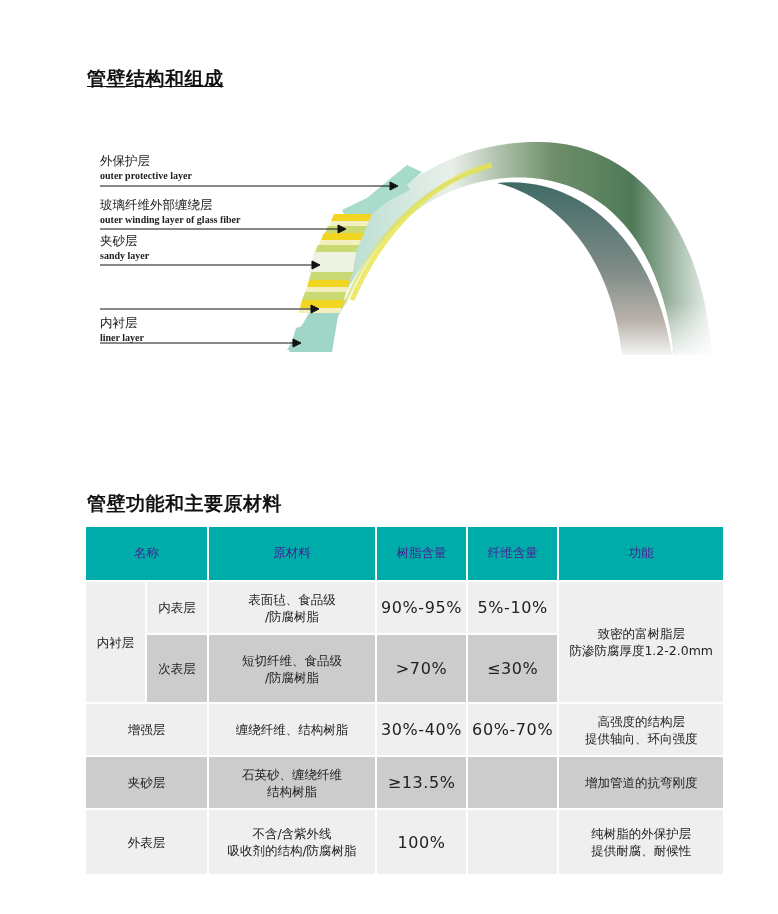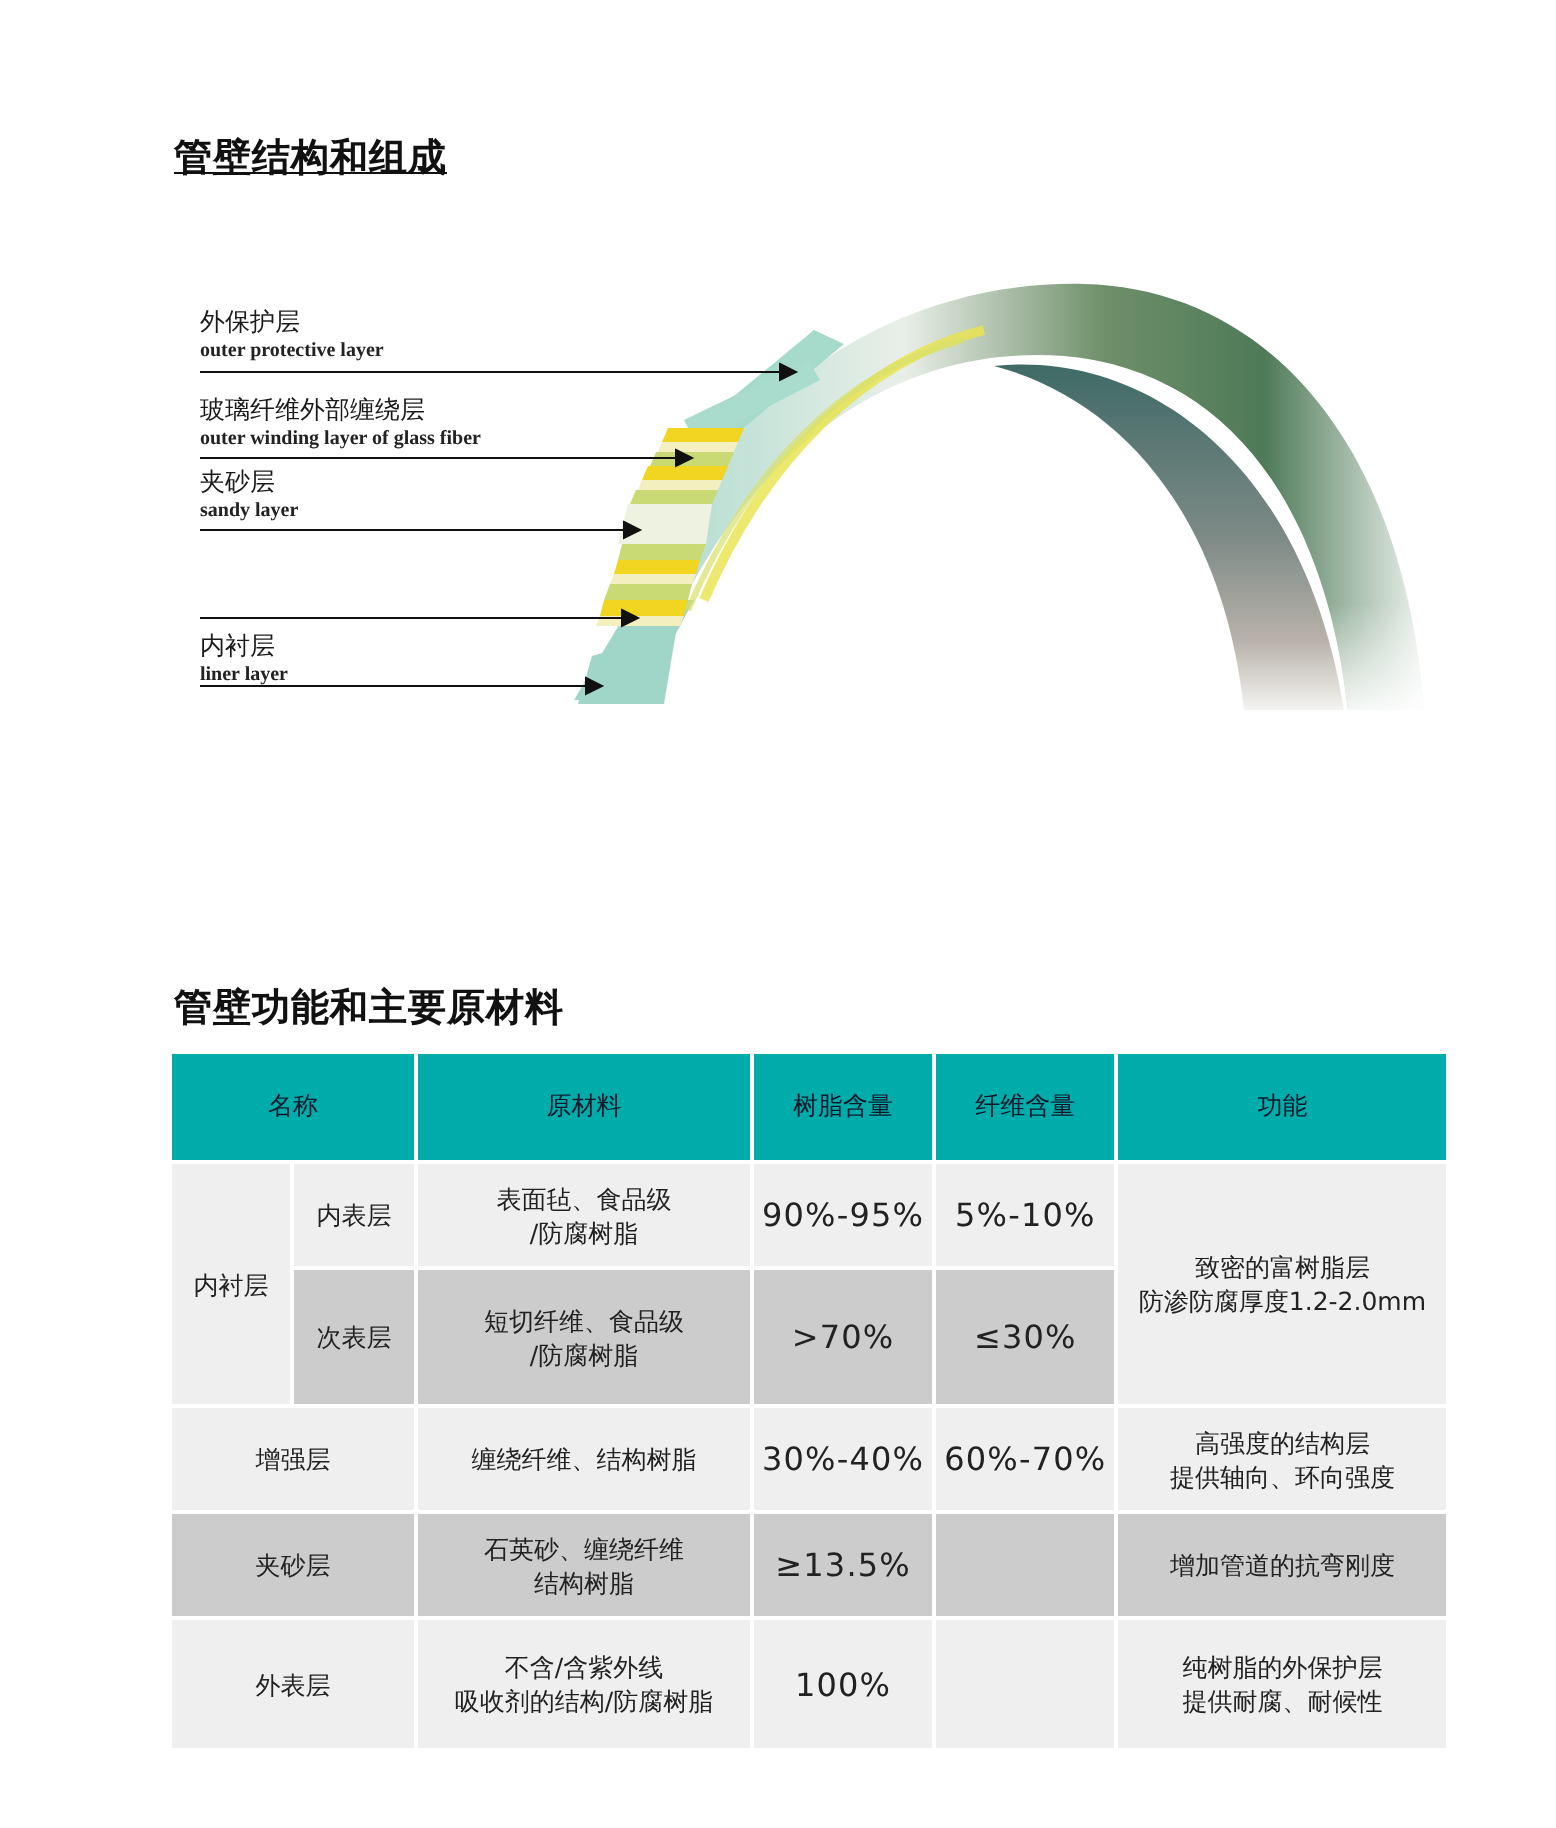--- a/index.html
+++ b/index.html
@@ -12,21 +12,21 @@
     
     .diagram { position: absolute; left: 0; top: 120px; width: 656px; height: 260px; margin-left: 12px; }
     .diagram svg { position: absolute; left: 0; top: 0; }
     .label { position: absolute; left: 88px; line-height: 1; }
     .label .zh { font-size: 12.5px; color: #1a1a1a; display: block; }
     .label .en { font-family: "Liberation Serif", serif; font-size: 10px; color: #222; display: block; margin-top: 3px; font-weight: bold; }
 
     
     table.spec { position: absolute; left: 86px; top: 527px; border-collapse: separate; border-spacing: 2px;
       font-size: 12.5px; color: #222; margin: -2px; }
-    table.spec th { background: #00acaa; color: #0f172a; font-weight: normal; height: 51px; font-size: 12.5px; }
+    table.spec th { background: #00acaa; color: #4c1d95; font-weight: normal; height: 51px; font-size: 12.5px; }
     table.spec td { text-align: center; vertical-align: middle; line-height: 17px; padding: 0 4px; }
     .lt { background: #efefef; }
     .dk { background: #cbcccb; }
     .num { font-size: 16px; letter-spacing: 0.6px; }
   </style>
 </head>
 <body>
 
 <div id="title1" class="section-title">管壁结构和组成</div>
 

